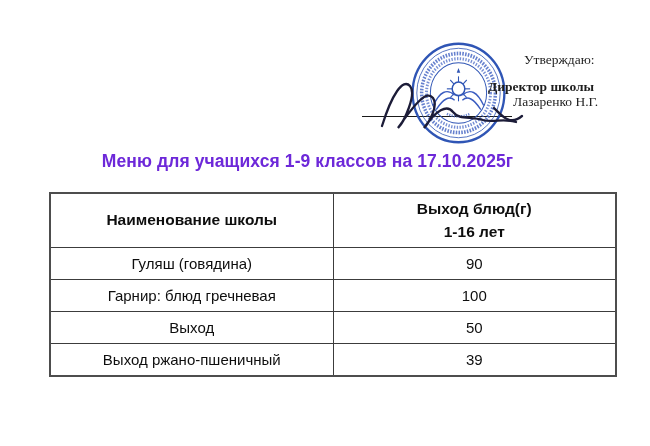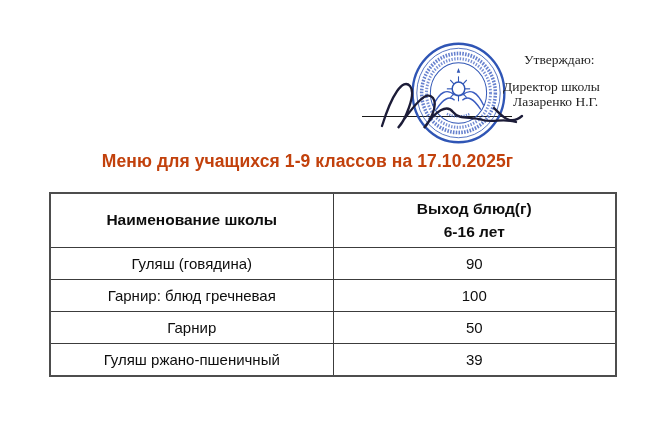--- a/index.html
+++ b/index.html
@@ -29,31 +29,31 @@
     width: 154px; height: 72px;
   }
   .approval-text {
     position: absolute;
     font-family: "Liberation Serif", serif;
     font-size: 13.5px;
     color: #1e1e1e;
     white-space: nowrap;
   }
   .approval-line1 { left: 524px; top: 52px; }
-  .approval-line2 { left: 503px; top: 79px; }
+  .approval-line2 { left: 488px; top: 79px; font-weight: bold; }
   .approval-line3 { left: 513px; top: 94px; }
   
   .doc-title {
     position: absolute;
     left: 40px; top: 151px;
     width: 535px;
     text-align: center;
     font-size: 17.5px;
     font-weight: bold;
-    color: #c2410c;
+    color: #6d28d9;
     letter-spacing: 0.1px;
   }
   
   .menu-table {
     position: absolute;
     left: 49px; top: 192px;
     width: 568px;
     border-collapse: collapse;
     table-layout: fixed;
     border: 2px solid #4d4d4d;
@@ -132,41 +132,41 @@
   <div class="doc-title">Меню для учащихся 1-9 классов на 17.10.2025г</div>
 
   <table class="menu-table">
     <thead>
       <tr>
         <th>
           <div>Наименование школы</div>
         </th>
         <th>
           <div>Выход блюд(г)</div>
-          <div>6-16 лет</div>
+          <div>1-16 лет</div>
         </th>
       </tr>
     </thead>
     <tbody>
     <tr>
       <td class="dish">Гуляш (говядина)</td>
       <td class="weight">90</td>
     </tr>
 
     <tr>
       <td class="dish">Гарнир: блюд гречневая</td>
       <td class="weight">100</td>
     </tr>
 
     <tr>
-      <td class="dish">Гарнир</td>
+      <td class="dish">Выход</td>
       <td class="weight">50</td>
     </tr>
 
 
     <tr>
-      <td class="dish">Гуляш ржано-пшеничный</td>
+      <td class="dish">Выход ржано-пшеничный</td>
       <td class="weight">39</td>
     </tr>
   </tbody>
   </table>
 
 </div>
 
 </body></html>

